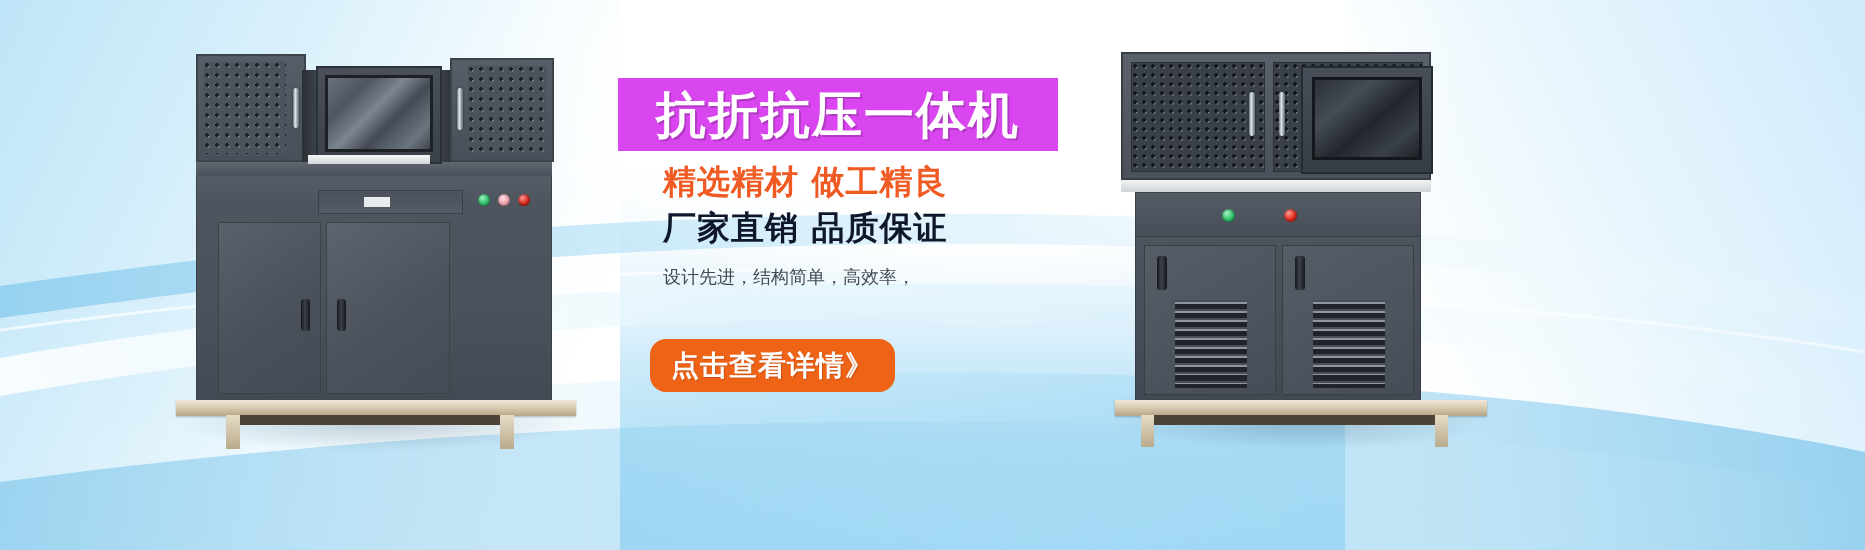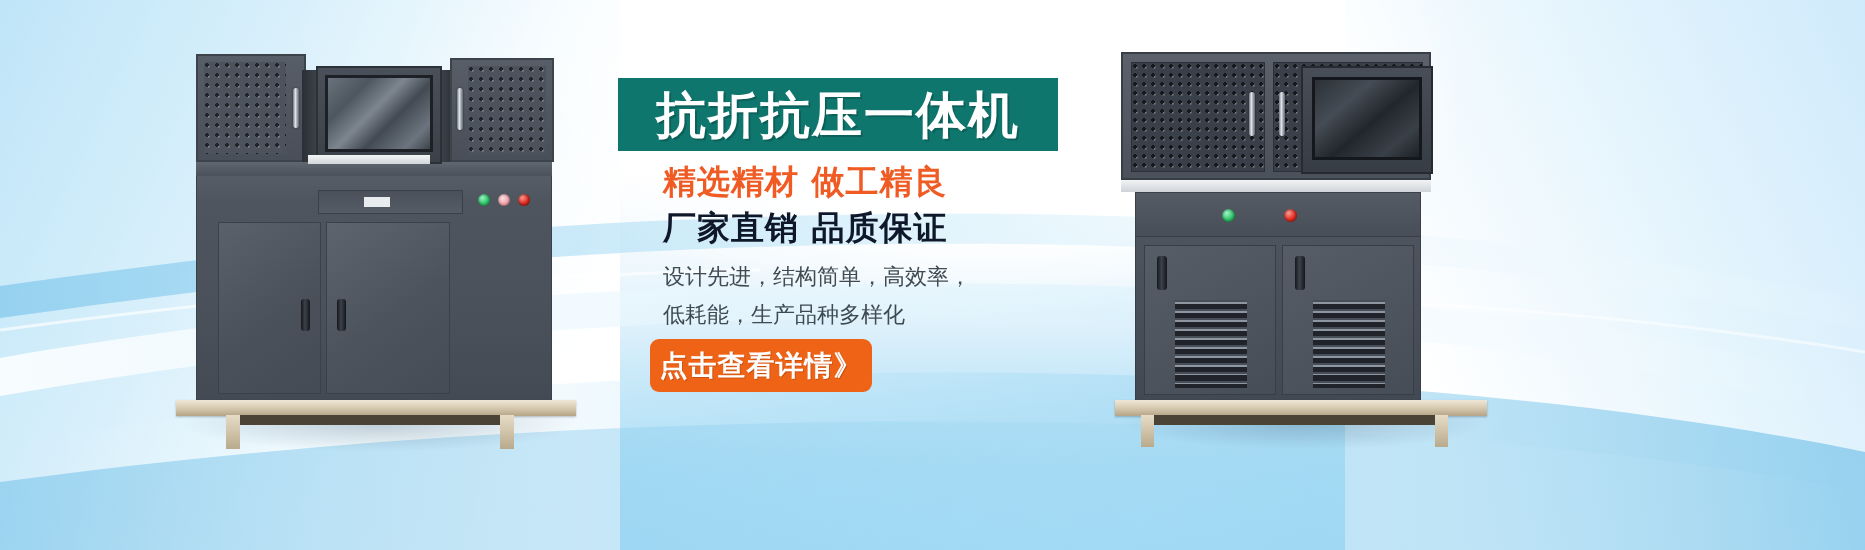--- a/index.html
+++ b/index.html
@@ -36,21 +36,21 @@
   }
 
   
   .waves{ position:absolute; inset:0; }
   .waves svg{ display:block; width:1865px; height:550px; }
 
   
   .headline-band{
     position:absolute; left:618px; top:78px;
     width:440px; height:73px;
-    background:#0f766e;
+    background:#d946ef;
     display:flex; align-items:center; justify-content:center;
   }
   .headline-text{
     color:#ffffff;
     font-size:50px;
     font-weight:bold;
     letter-spacing:2px;
     line-height:1;
     white-space:nowrap;
     text-shadow:2px 2px 0 rgba(0,0,0,.18);
@@ -68,29 +68,29 @@
     font-family:"DejaVu Sans","Liberation Sans",sans-serif;
   }
   .slogan-navy{
     color:#0f172a;
     font-size:33px; font-weight:bold; letter-spacing:1px;
     line-height:48px; white-space:nowrap;
     font-family:"DejaVu Sans","Liberation Sans",sans-serif;
   }
   .desc{
     color:#3f4a52;
-    font-size:22px; line-height:38px; white-space:nowrap;
+    font-size:18px; line-height:38px; white-space:nowrap;
     font-family:"DejaVu Sans","Liberation Sans",sans-serif;
   }
   .desc-wrap{ margin-top:6px; }
 
   
   .cta{
     position:absolute; left:650px; top:339px;
-    width:222px; height:53px; border-radius:9px;
+    width:245px; height:53px; border-radius:16px;
     background:#ef6317;
     display:flex; align-items:center; justify-content:center;
     cursor:pointer; border:none;
   }
   .cta-label{
     color:#ffffff; font-size:28px; font-weight:bold; letter-spacing:1px;
     white-space:nowrap; line-height:1;
     text-shadow:1px 1px 0 rgba(120,40,0,.30);
     font-family:"DejaVu Sans","Liberation Sans",sans-serif;
   }
@@ -398,21 +398,20 @@
 
   <div class="headline-band">
     <span class="headline-text">抗折抗压一体机</span>
   </div>
 
   <div class="copy">
     <div class="slogan-orange">精选精材  做工精良</div>
     <div class="slogan-navy">厂家直销  品质保证</div>
     <div class="desc-wrap">
       <div class="desc">设计先进，结构简单，高效率，</div>
-      <div class="desc">低耗能，生产品种多样化</div>
     </div>
   </div>
 
   <div class="cta">
     <span class="cta-label">点击查看详情》</span>
   </div>
 
 </div>
 
 </body></html>

